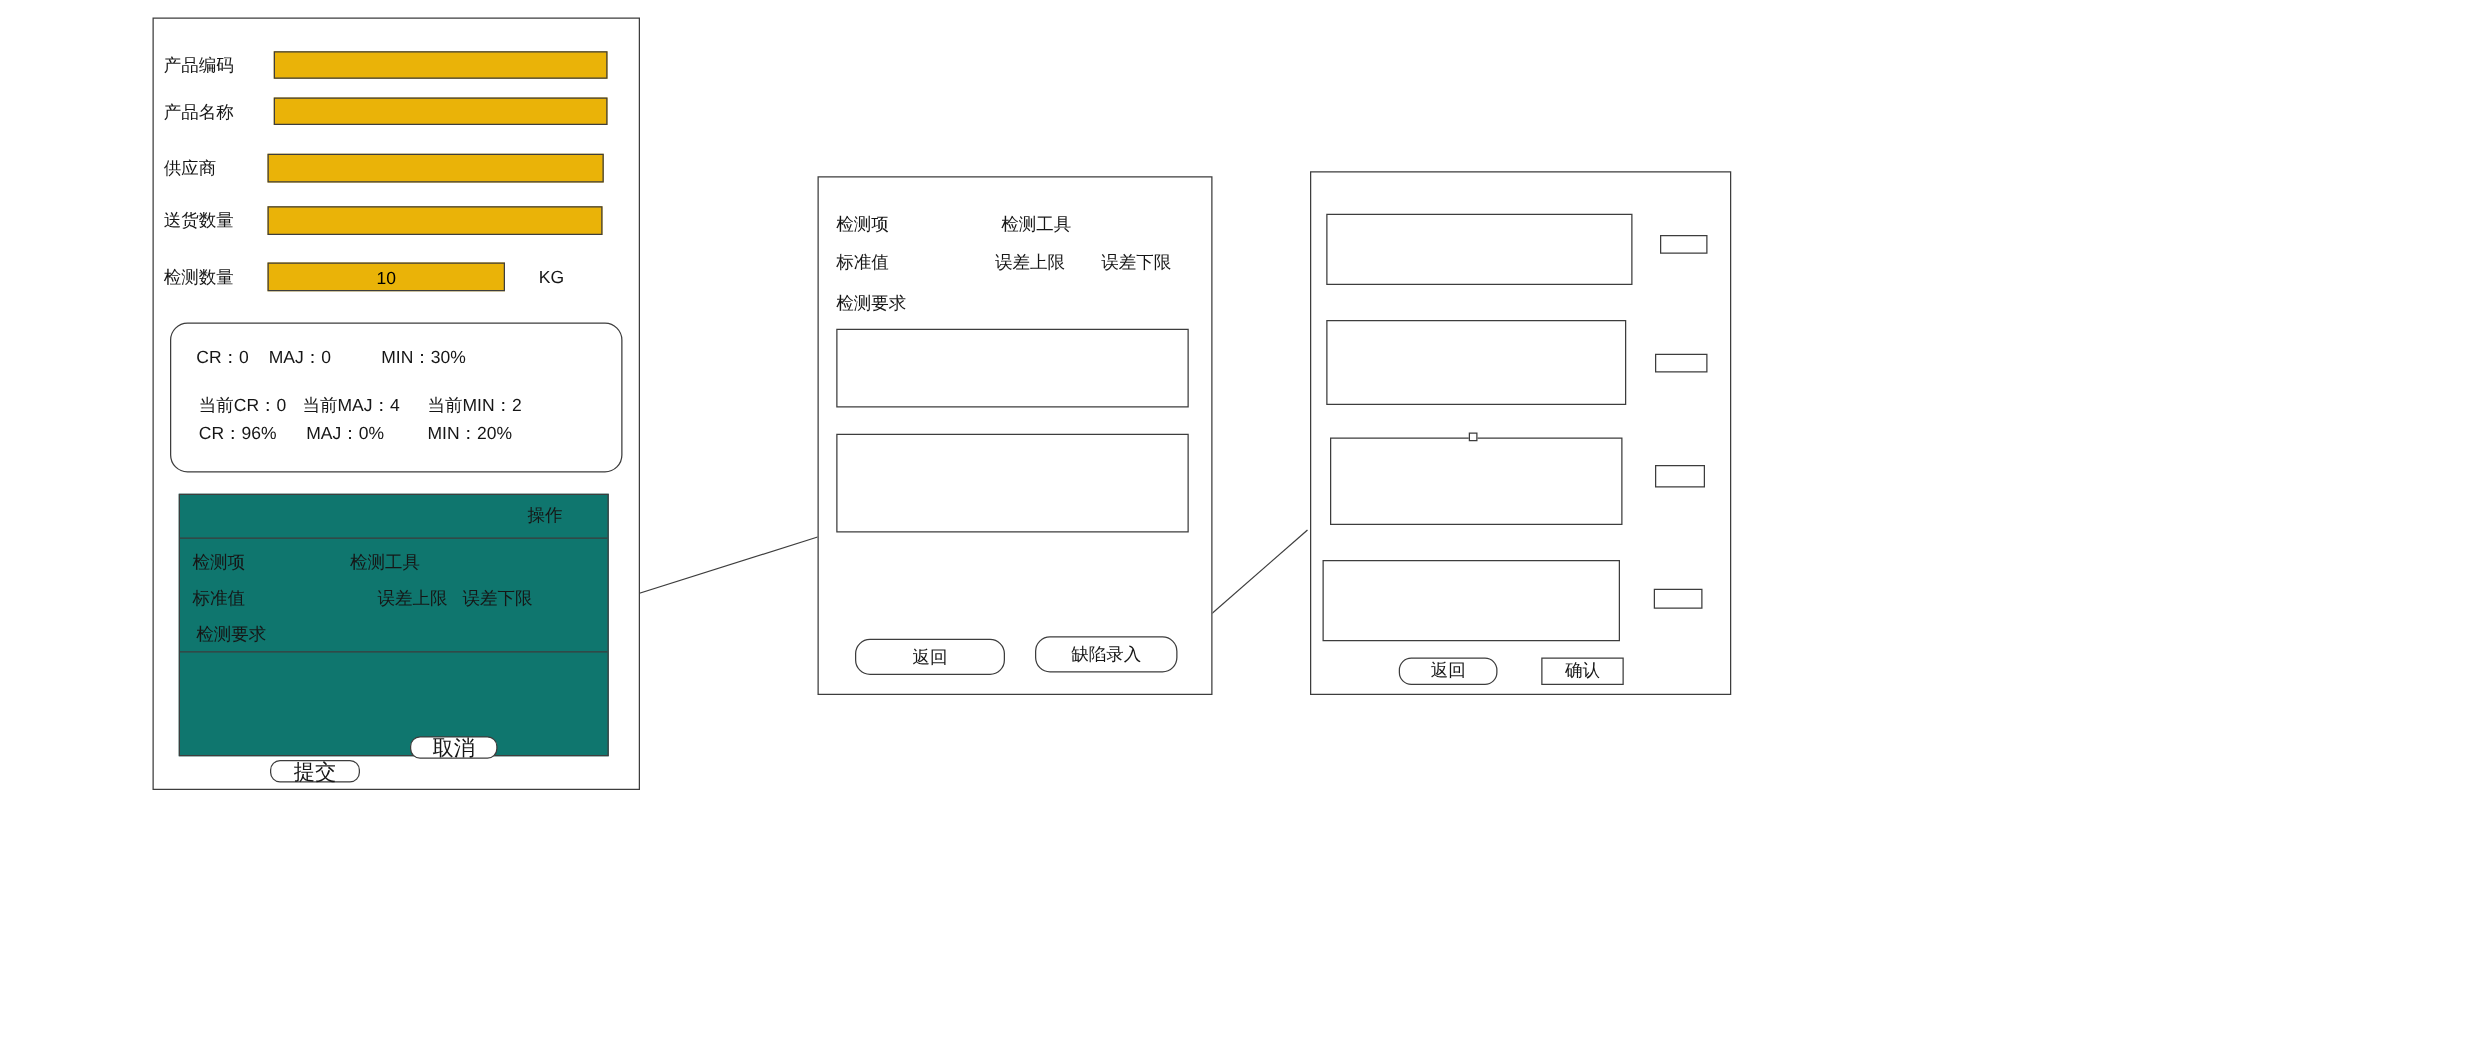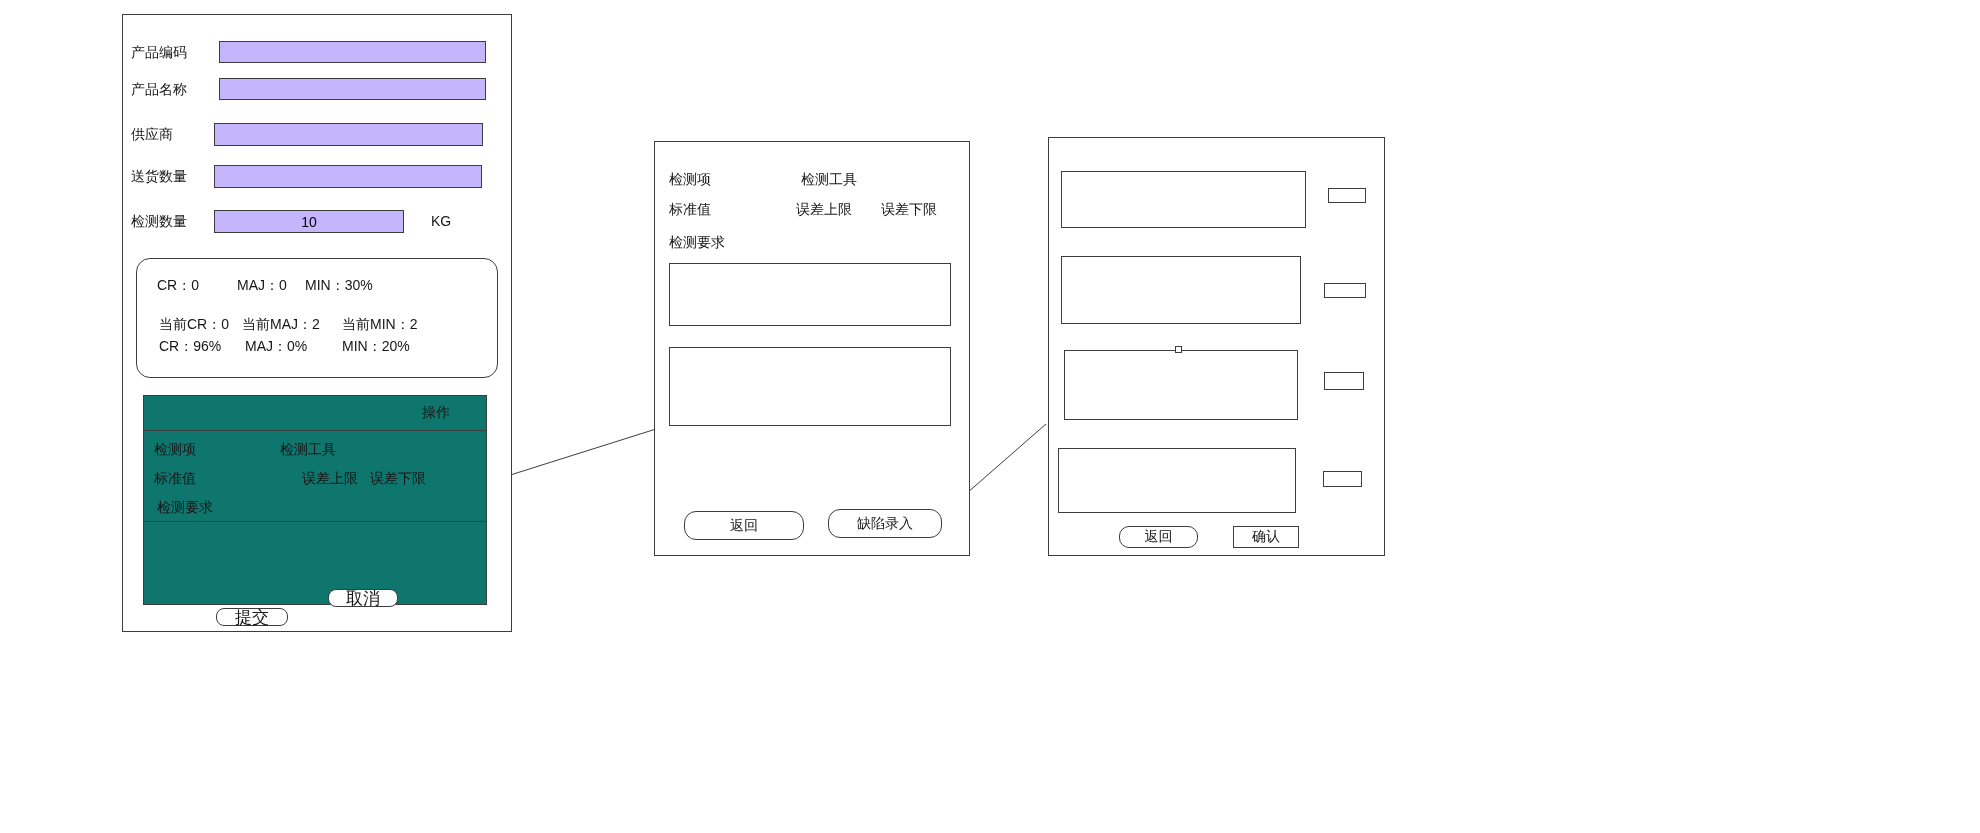--- a/index.html
+++ b/index.html
@@ -11,21 +11,21 @@
   }
   .canvas { position:relative; width:1980px; height:742px; overflow:hidden; background:#fff; }
   svg.connectors { position:absolute; left:0; top:0; width:1980px; height:833px; pointer-events:none; }
   svg.connectors line { stroke:#3d3d3d; stroke-width:1; }
   .panel { position:absolute; background:#fff; border:1px solid #3d3d3d; }
   .p1 { left:122px; top:14px; width:390px; height:618px; }
   .p2 { left:654px; top:141px; width:316px; height:415px; }
   .p3 { left:1048px; top:137px; width:337px; height:419px; }
   .lbl { position:absolute; font-size:14px; line-height:15px; white-space:nowrap; }
   .inp {
-    position:absolute; border:1px solid #3d3d3d; background:#c4b5fd;
+    position:absolute; border:1px solid #3d3d3d; background:#eab308;
     font-family:inherit; font-size:14px; padding:0 4px; outline:none;
   }
   .area { position:absolute; border:1px solid #3d3d3d; background:#fff; }
   .rbox { position:absolute; border:1px solid #3d3d3d; border-radius:14px; background:#fff;padding-left:21px; }
   .dtable { position:absolute; border:1px solid #3d3d3d; background:#0f766e; }
   .hline { position:absolute; height:0; border-top:1px solid #3d3d3d; }
   .btn {
     position:absolute; border:1px solid #3d3d3d; background:#fff;
     font-family:inherit; font-size:17px; color:#161616;
     display:flex; align-items:center; justify-content:center; cursor:pointer;
@@ -55,24 +55,24 @@
 
     <span class="lbl" style="left:8px;top:150px;line-height:23px">送货数量</span>
     <input class="inp" style="left: 91px; top: 150px; width: 268px; height: 23px;" value="">
 
     <span class="lbl" style="left:8px;top:195px;line-height:23px">检测数量</span>
     <input class="inp" style="left: 91px; top: 195px; width: 190px; height: 23px; text-align: center;" value="10">
     <span class="lbl" style="left:308px;top:195px;line-height:23px">KG</span>
 
     <div class="rbox" style="left:13px;top:243px;width:362px;height:120px">
       <span class="lbl" style="left:20px;top:19px">CR：0</span>
-      <span class="lbl" style="left:100px;top:19px">MAJ：0</span>
+      <span class="lbl" style="left:78px;top:19px">MAJ：0</span>
       <span class="lbl" style="left:168px;top:19px">MIN：30%</span>
       <span class="lbl" style="left:22px;top:58px">当前CR：0</span>
-      <span class="lbl" style="left:105px;top:58px">当前MAJ：2</span>
+      <span class="lbl" style="left:105px;top:58px">当前MAJ：4</span>
       <span class="lbl" style="left:205px;top:58px">当前MIN：2</span>
       <span class="lbl" style="left:22px;top:80px">CR：96%</span>
       <span class="lbl" style="left:108px;top:80px">MAJ：0%</span>
       <span class="lbl" style="left:205px;top:80px">MIN：20%</span>
     </div>
 
     <div class="dtable" style="left:20px;top:380px;width:344px;height:210px">
       <span class="lbl" style="right:36px;top:9px">操作</span>
       <div class="hline" style="left:0;right:0;top:34px"></div>
 

